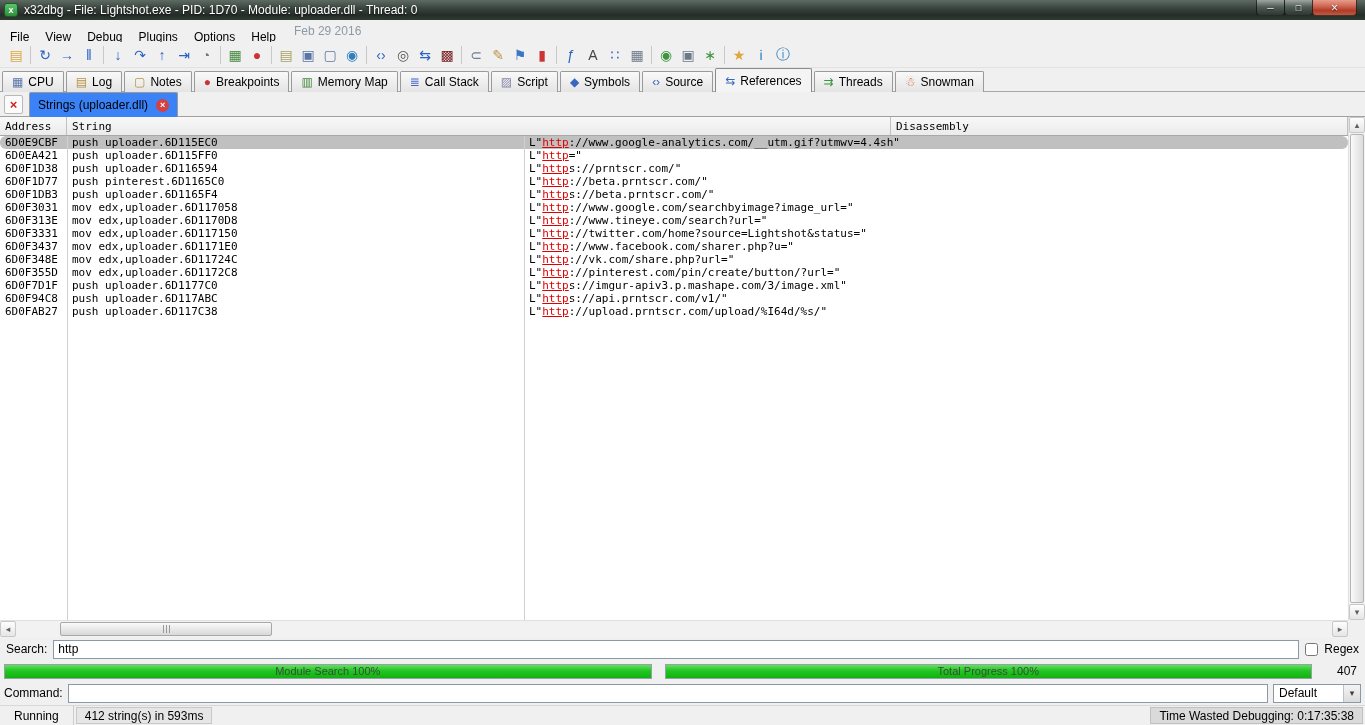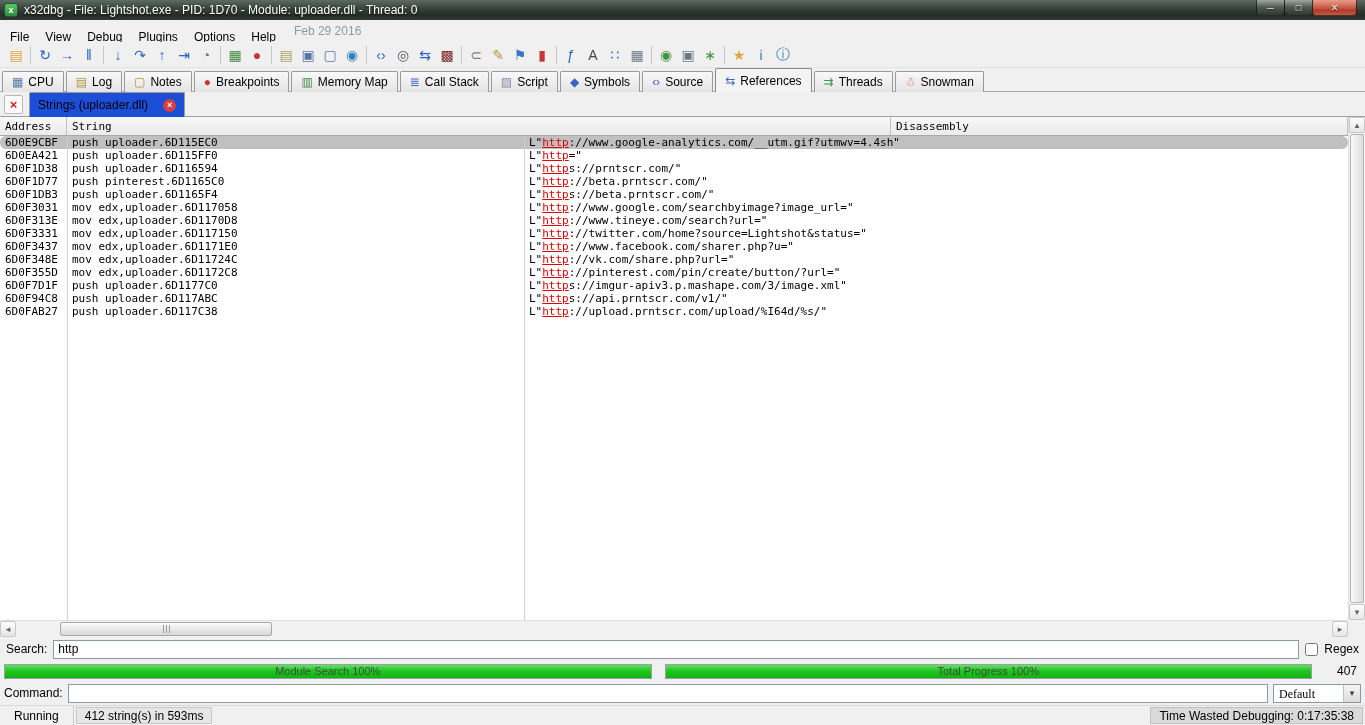--- a/index.html
+++ b/index.html
@@ -23,21 +23,21 @@
   .tb-btn{width:22px;height:22px;display:flex;align-items:center;justify-content:center;font-size:14px;cursor:default;border:1px solid transparent;border-radius:2px;}
   .tb-sep{width:1px;height:18px;background:#c8c8c8;margin:0 3px;}
   
   .maintabs{height:24px;flex:0 0 24px;display:flex;align-items:flex-end;padding-left:2px;background:#f0f0f0;border-bottom:1px solid #a8a8a8;position:relative;}
   .tab{display:flex;align-items:center;gap:5px;height:21px;padding:0 9px;border:1px solid #9a9a9a;border-bottom:none;border-radius:2px 2px 0 0;background:linear-gradient(#f9f9f9,#e4e4e4);margin-right:2px;margin-bottom:-1px;position:relative;font-size:12px;white-space:nowrap;}
   .tab.active{height:24px;background:#f4f4f4;z-index:3;border-color:#8a8a8a;}
   .tab-icon{font-size:12px;line-height:1;}
   
   .subtab-row{height:25px;flex:0 0 25px;background:#f0f0f0;display:flex;align-items:flex-end;padding-left:4px;border-bottom:1px solid #a0a0a0;}
   .close-all-btn{width:19px;height:19px;margin:0 6px 2px 0;border:1px solid #b8b8b8;background:#fbfbfb;color:#cf2020;font-weight:bold;font-size:13px;display:flex;align-items:center;justify-content:center;border-radius:2px;}
-  .subtab{display:flex;align-items:center;gap:15px;height:22px;padding:12px 8px;border:1px solid #9a9a9a;border-bottom:none;border-radius:2px 2px 0 0;background:#1d4ed8;margin-bottom:-1px;z-index:2;position:relative;white-space:nowrap;}
+  .subtab{display:flex;align-items:center;gap:8px;height:22px;padding:12px 8px;border:1px solid #9a9a9a;border-bottom:none;border-radius:2px 2px 0 0;background:#3b82f6;margin-bottom:-1px;z-index:2;position:relative;white-space:nowrap;}
   .subtab-close{width:13px;height:13px;border-radius:50%;background:#d64040;color:#fff;font-size:9px;line-height:1;display:flex;align-items:center;justify-content:center;font-weight:bold;}
   
   .table-area{flex:1;position:relative;background:#fff;}
   .thead{position:absolute;top:0;left:0;right:17px;height:19px;background:linear-gradient(#f8f8f8,#ebebeb);border-bottom:1px solid #a8a8a8;display:flex;font-family:"DejaVu Sans Mono",monospace;font-size:11px;}
   .hcell{display:flex;align-items:center;border-right:1px solid #c0c0c0;}
   .tcell{padding-left:5px;white-space:pre;overflow:hidden;}
   .c-addr{width:67px;flex:0 0 67px;}
   .c-disasm{width:457px;flex:0 0 457px;}
   .c-str{flex:1;}
   .tbody{position:absolute;top:19px;left:0;right:17px;bottom:17px;overflow:hidden;font-family:"DejaVu Sans Mono",monospace;font-size:11px;}
@@ -65,21 +65,21 @@
   .regex-cb{width:13px;height:13px;}
   
   .progress-row{height:20px;flex:0 0 20px;display:flex;align-items:center;gap:13px;padding:0 4px;background:#f0f0f0;}
   .pbar{flex:1;height:15px;border:1px solid #98a0a8;position:relative;background:#e8e8e8;}
   .pfill{position:absolute;top:0;left:0;bottom:0;background:linear-gradient(#63e063,#22c522 45%,#0fb30f);}
   .plabel{position:absolute;top:0;left:0;right:0;bottom:0;display:flex;align-items:center;justify-content:center;font-size:11px;color:#3c4a3c;}
   .pcount{width:36px;text-align:right;padding-right:4px;}
   
   .command-row{height:24px;flex:0 0 24px;display:flex;align-items:center;gap:5px;padding:0 4px;background:#f0f0f0;}
   .cmd-input{flex:1;height:19px;border:1px solid #8a99a8;padding:1px 4px;font-size:12px;background:#fff;font-family:"Liberation Sans",sans-serif;}
-  .combo{width:88px;height:19px;border:1px solid #8a99a8;background:#fff;display:flex;align-items:flex-end;font-family:Liberation Serif, serif;}
+  .combo{width:88px;height:19px;border:1px solid #8a99a8;background:#fff;display:flex;align-items:center;}
   .combo-label{flex:1;padding-left:5px;}
   .combo-arrow{width:17px;height:100%;display:flex;align-items:center;justify-content:center;background:linear-gradient(#f4f4f4,#dcdcdc);border-left:1px solid #b8c4cc;font-size:9px;color:#404040;}
   
   .statusbar{height:20px;flex:0 0 20px;display:flex;align-items:stretch;background:#f0f0f0;border-top:1px solid #d8d8d8;font-size:12px;}
   .seg{display:flex;align-items:center;white-space:nowrap;}
   .seg-running{padding:0 14px;border-right:1px solid #cccccc;}
   .seg-msg{margin:1px 0 1px 2px;padding:0 8px;background:#e6e6e6;border:1px solid #c8c8c8;}
   .seg-spacer{flex:1;}
   .seg-time{margin:1px 2px 1px 0;padding:0 8px;background:#dadada;border:1px solid #c0c0c0;}
 </style>

